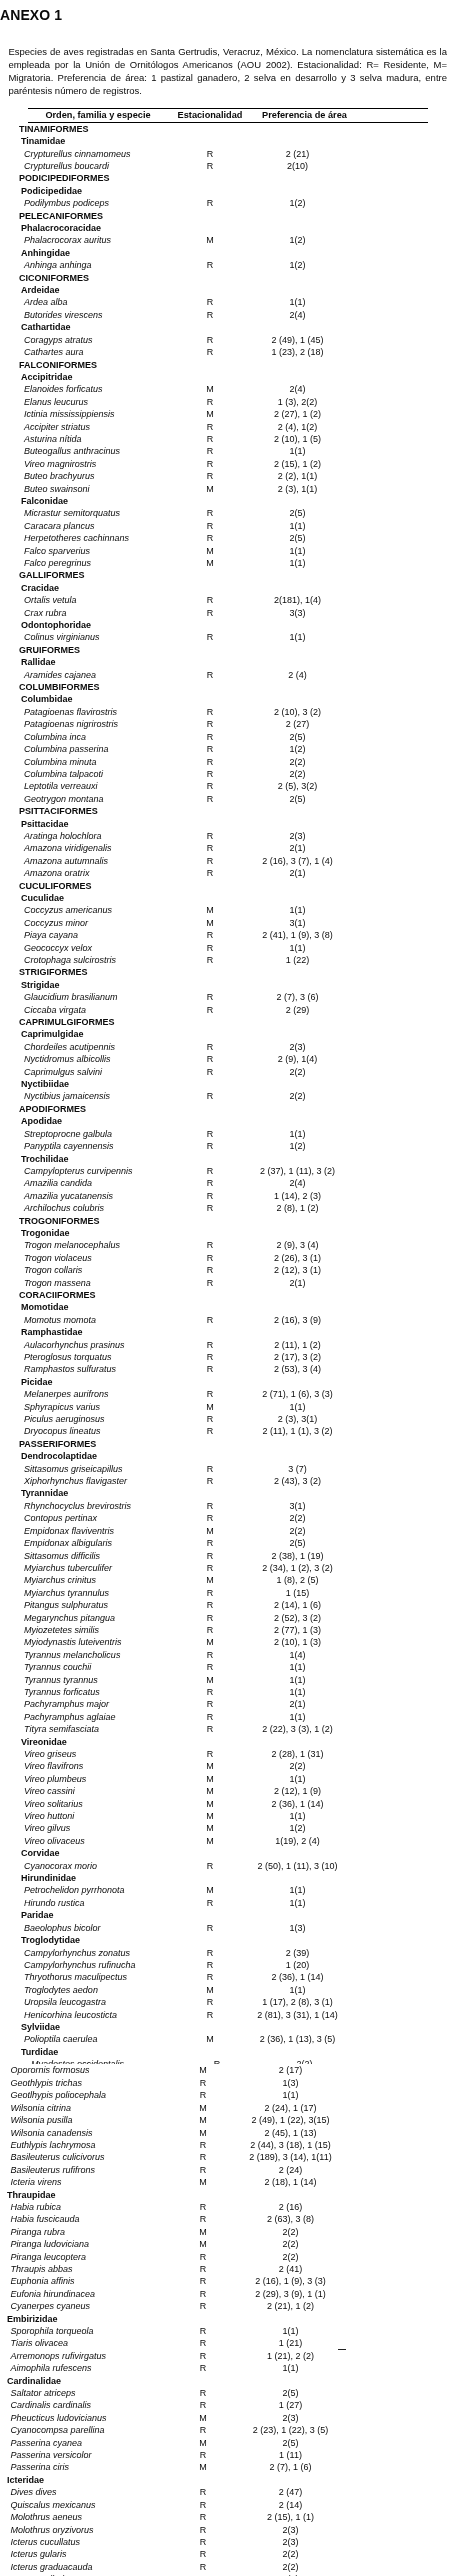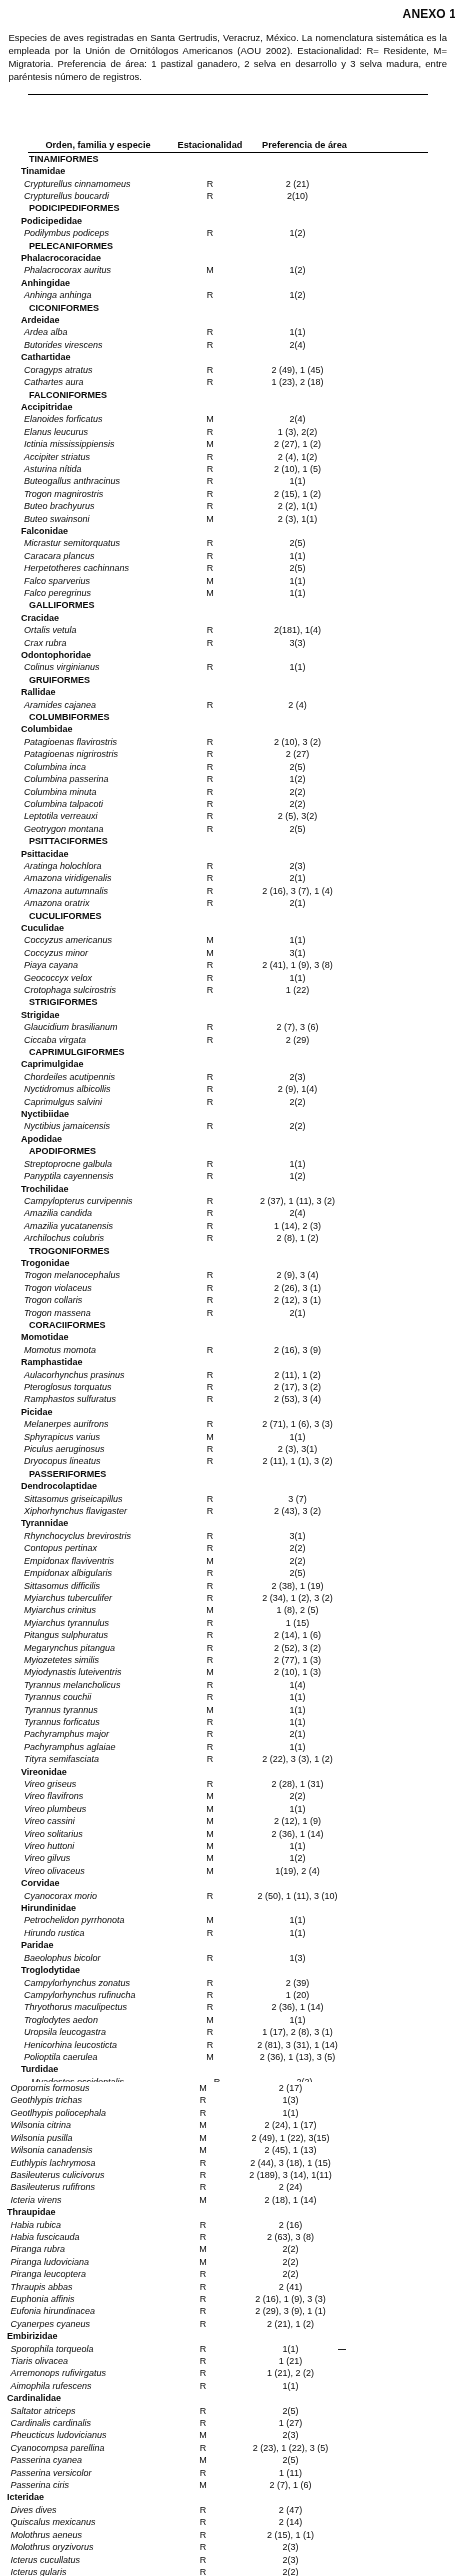--- a/index.html
+++ b/index.html
@@ -8,49 +8,49 @@
     height: 2576px;
     background: #ffffff;
     color: #0a0a0a;
     font-family: "Liberation Sans", "DejaVu Sans", sans-serif;
     overflow: hidden;
     position: relative;
   }
   .page { padding-top: 7px; }
 
   .doc-title {
-    text-align: right;
+    text-align: left;
     font-weight: bold;
-    font-size: 12px;
+    font-size: 14px;
     letter-spacing: 0.1px;
-    margin: 0 0 10px 0;
+    margin: 0 0 22px 0;
   }
 
   .intro {
     margin: 0 9px 10.5px 8.4px;
     font-size: 9.5px;
     line-height: 13px;
     text-align: justify;
   }
 
   
   .rule { border-top: 1.7px solid #000; margin: 0 28px; }
   .rule--header-bottom { border-top: 1.3px solid #000; }
   .rule--bottom { border-top: 2.1px solid #000; }
 
   
   .trow { display: flex; line-height: 12.4px; font-size: 9px; }
-  .thead { font-weight: bold; line-height: 13.3px; font-size: 9.2px; margin-top: 44px; }
+  .thead { font-weight: bold; line-height: 13.3px; font-size: 9.2px; }
   .c1 { width: 175px; box-sizing: border-box; flex-shrink: 0; white-space: nowrap; }
   .c2 { width: 70px; text-align: center; flex-shrink: 0; }
   .c3 { width: 105px; text-align: center; flex-shrink: 0; white-space: nowrap; }
   .thead .c1 { text-align: center; padding-left: 21px; }
   .thead .c3 { width: 119px; }
 
-  .row--order .c1  { font-weight: bold; padding-left: 29px; }
+  .row--order .c1  { font-weight: bold; padding-left: 19px; }
   .row--family .c1 { font-weight: bold; padding-left: 21px; }
   .row--species .c1 { font-style: italic; padding-left: 24px; }
 
   
   .frag2 { margin-left: -7px; }
   .frag2 .row--family .c1 { padding-left: 14px; }
   .frag2 .row--species .c1 { padding-left: 17.5px; }
 
   
   .cut-row { height: 6.3px; overflow: hidden; margin-left: 7px; }
@@ -215,21 +215,21 @@
           <span class="c1">Asturina nítida</span>
           <span class="c2">R</span>
           <span class="c3">2 (10), 1 (5)</span>
         </div>
         <div class="trow row--species">
           <span class="c1">Buteogallus anthracinus</span>
           <span class="c2">R</span>
           <span class="c3">1(1)</span>
         </div>
         <div class="trow row--species">
-          <span class="c1">Trogon magnirostris</span>
+          <span class="c1">Vireo magnirostris</span>
           <span class="c2">R</span>
           <span class="c3">2 (15), 1 (2)</span>
         </div>
         <div class="trow row--species">
           <span class="c1">Buteo brachyurus</span>
           <span class="c2">R</span>
           <span class="c3">2 (2), 1(1)</span>
         </div>
         <div class="trow row--species">
           <span class="c1">Buteo swainsoni</span>
@@ -474,30 +474,30 @@
         <div class="trow row--family">
           <span class="c1">Nyctibiidae</span>
           <span class="c2"></span>
           <span class="c3"></span>
         </div>
         <div class="trow row--species">
           <span class="c1">Nyctibius jamaicensis</span>
           <span class="c2">R</span>
           <span class="c3">2(2)</span>
         </div>
+        <div class="trow row--order">
+          <span class="c1">APODIFORMES</span>
+          <span class="c2"></span>
+          <span class="c3"></span>
+        </div>
         <div class="trow row--family">
           <span class="c1">Apodidae</span>
           <span class="c2"></span>
           <span class="c3"></span>
         </div>
-        <div class="trow row--order">
-          <span class="c1">APODIFORMES</span>
-          <span class="c2"></span>
-          <span class="c3"></span>
-        </div>
         <div class="trow row--species">
           <span class="c1">Streptoprocne galbula</span>
           <span class="c2">R</span>
           <span class="c3">1(1)</span>
         </div>
         <div class="trow row--species">
           <span class="c1">Panyptila cayennensis</span>
           <span class="c2">R</span>
           <span class="c3">1(2)</span>
         </div>
@@ -843,20 +843,25 @@
         </div>
         <div class="trow row--species">
           <span class="c1">Uropsila leucogastra</span>
           <span class="c2">R</span>
           <span class="c3">1 (17), 2 (8), 3 (1)</span>
         </div>
         <div class="trow row--species">
           <span class="c1">Henicorhina leucosticta</span>
           <span class="c2">R</span>
           <span class="c3">2 (81), 3 (31), 1 (14)</span>
+        </div>
+        <div class="trow row--family">
+          <span class="c1">Sylviidae</span>
+          <span class="c2"></span>
+          <span class="c3"></span>
         </div>
         <div class="trow row--species">
           <span class="c1">Polioptila caerulea</span>
           <span class="c2">M</span>
           <span class="c3">2 (36), 1 (13), 3 (5)</span>
         </div>
         <div class="trow row--family">
           <span class="c1">Turdidae</span>
           <span class="c2"></span>
           <span class="c3"></span>

